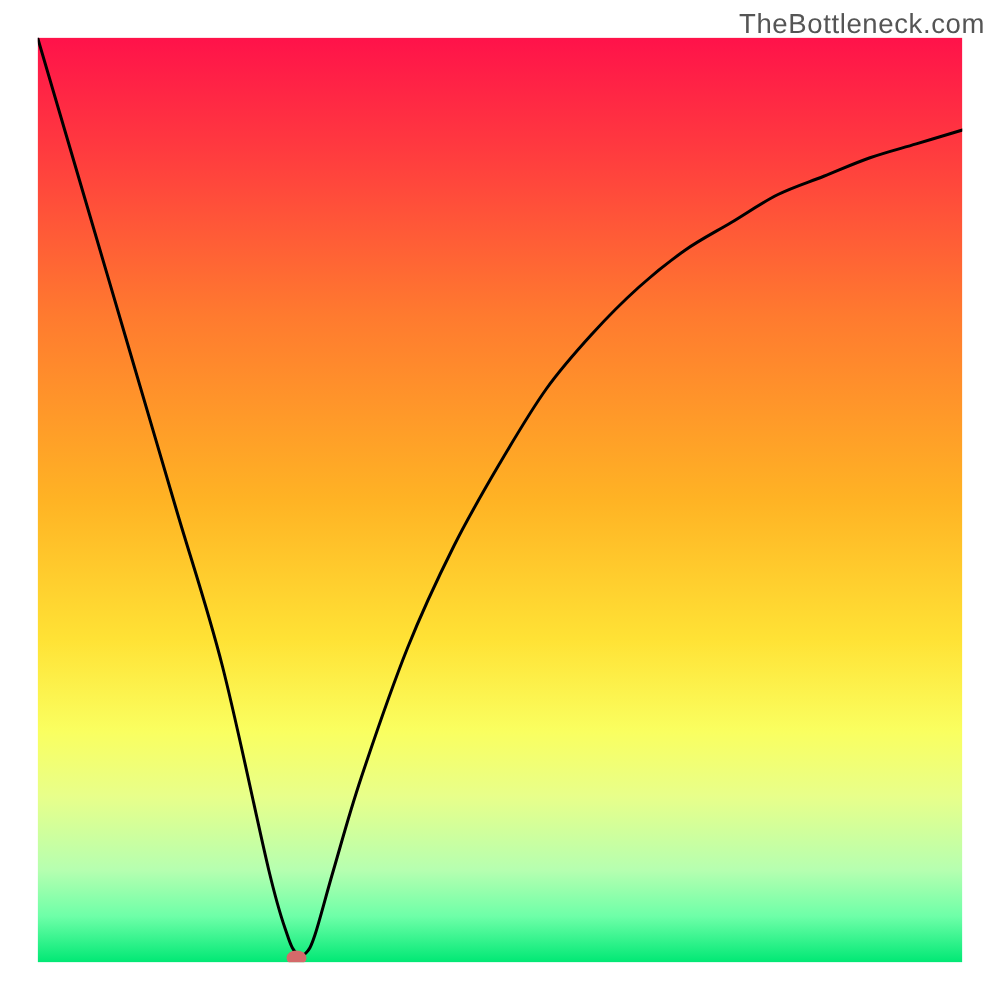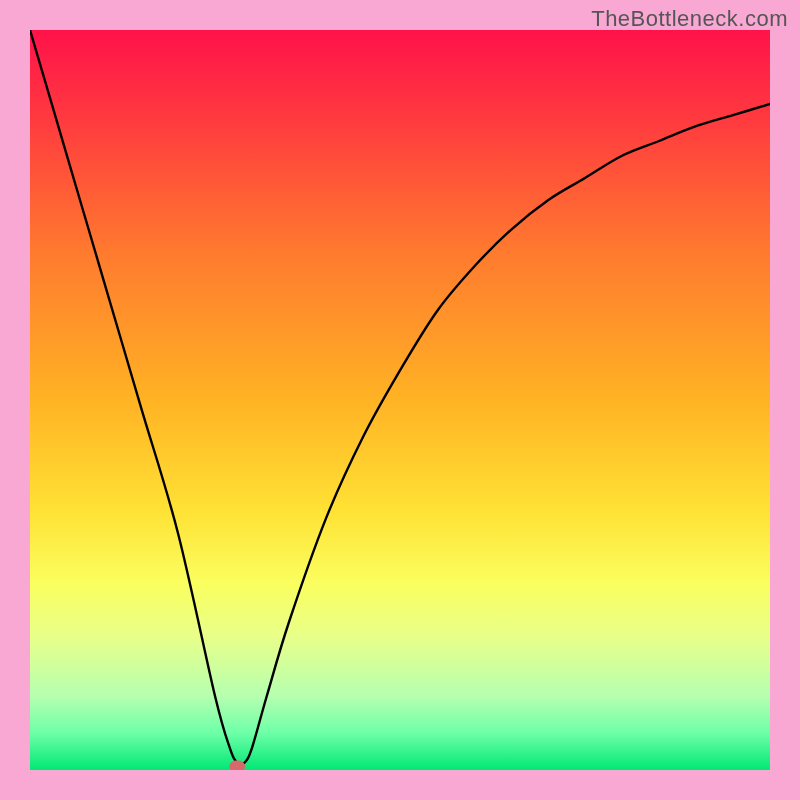--- a/index.html
+++ b/index.html
@@ -8,21 +8,21 @@
     width: 800px;
     height: 800px;
     background: #000;
     overflow: hidden;
     font-family: Arial, Helvetica, sans-serif;
   }
   .frame {
     position: relative;
     width: 800px;
     height: 800px;
-    background: #f9a8d4;
+    background: #ffffff;
   }
   .plot-area {
     position: absolute;
     left: 30px;
     top: 30px;
     width: 740px;
     height: 740px;
     overflow: hidden;
   }
   .watermark {

